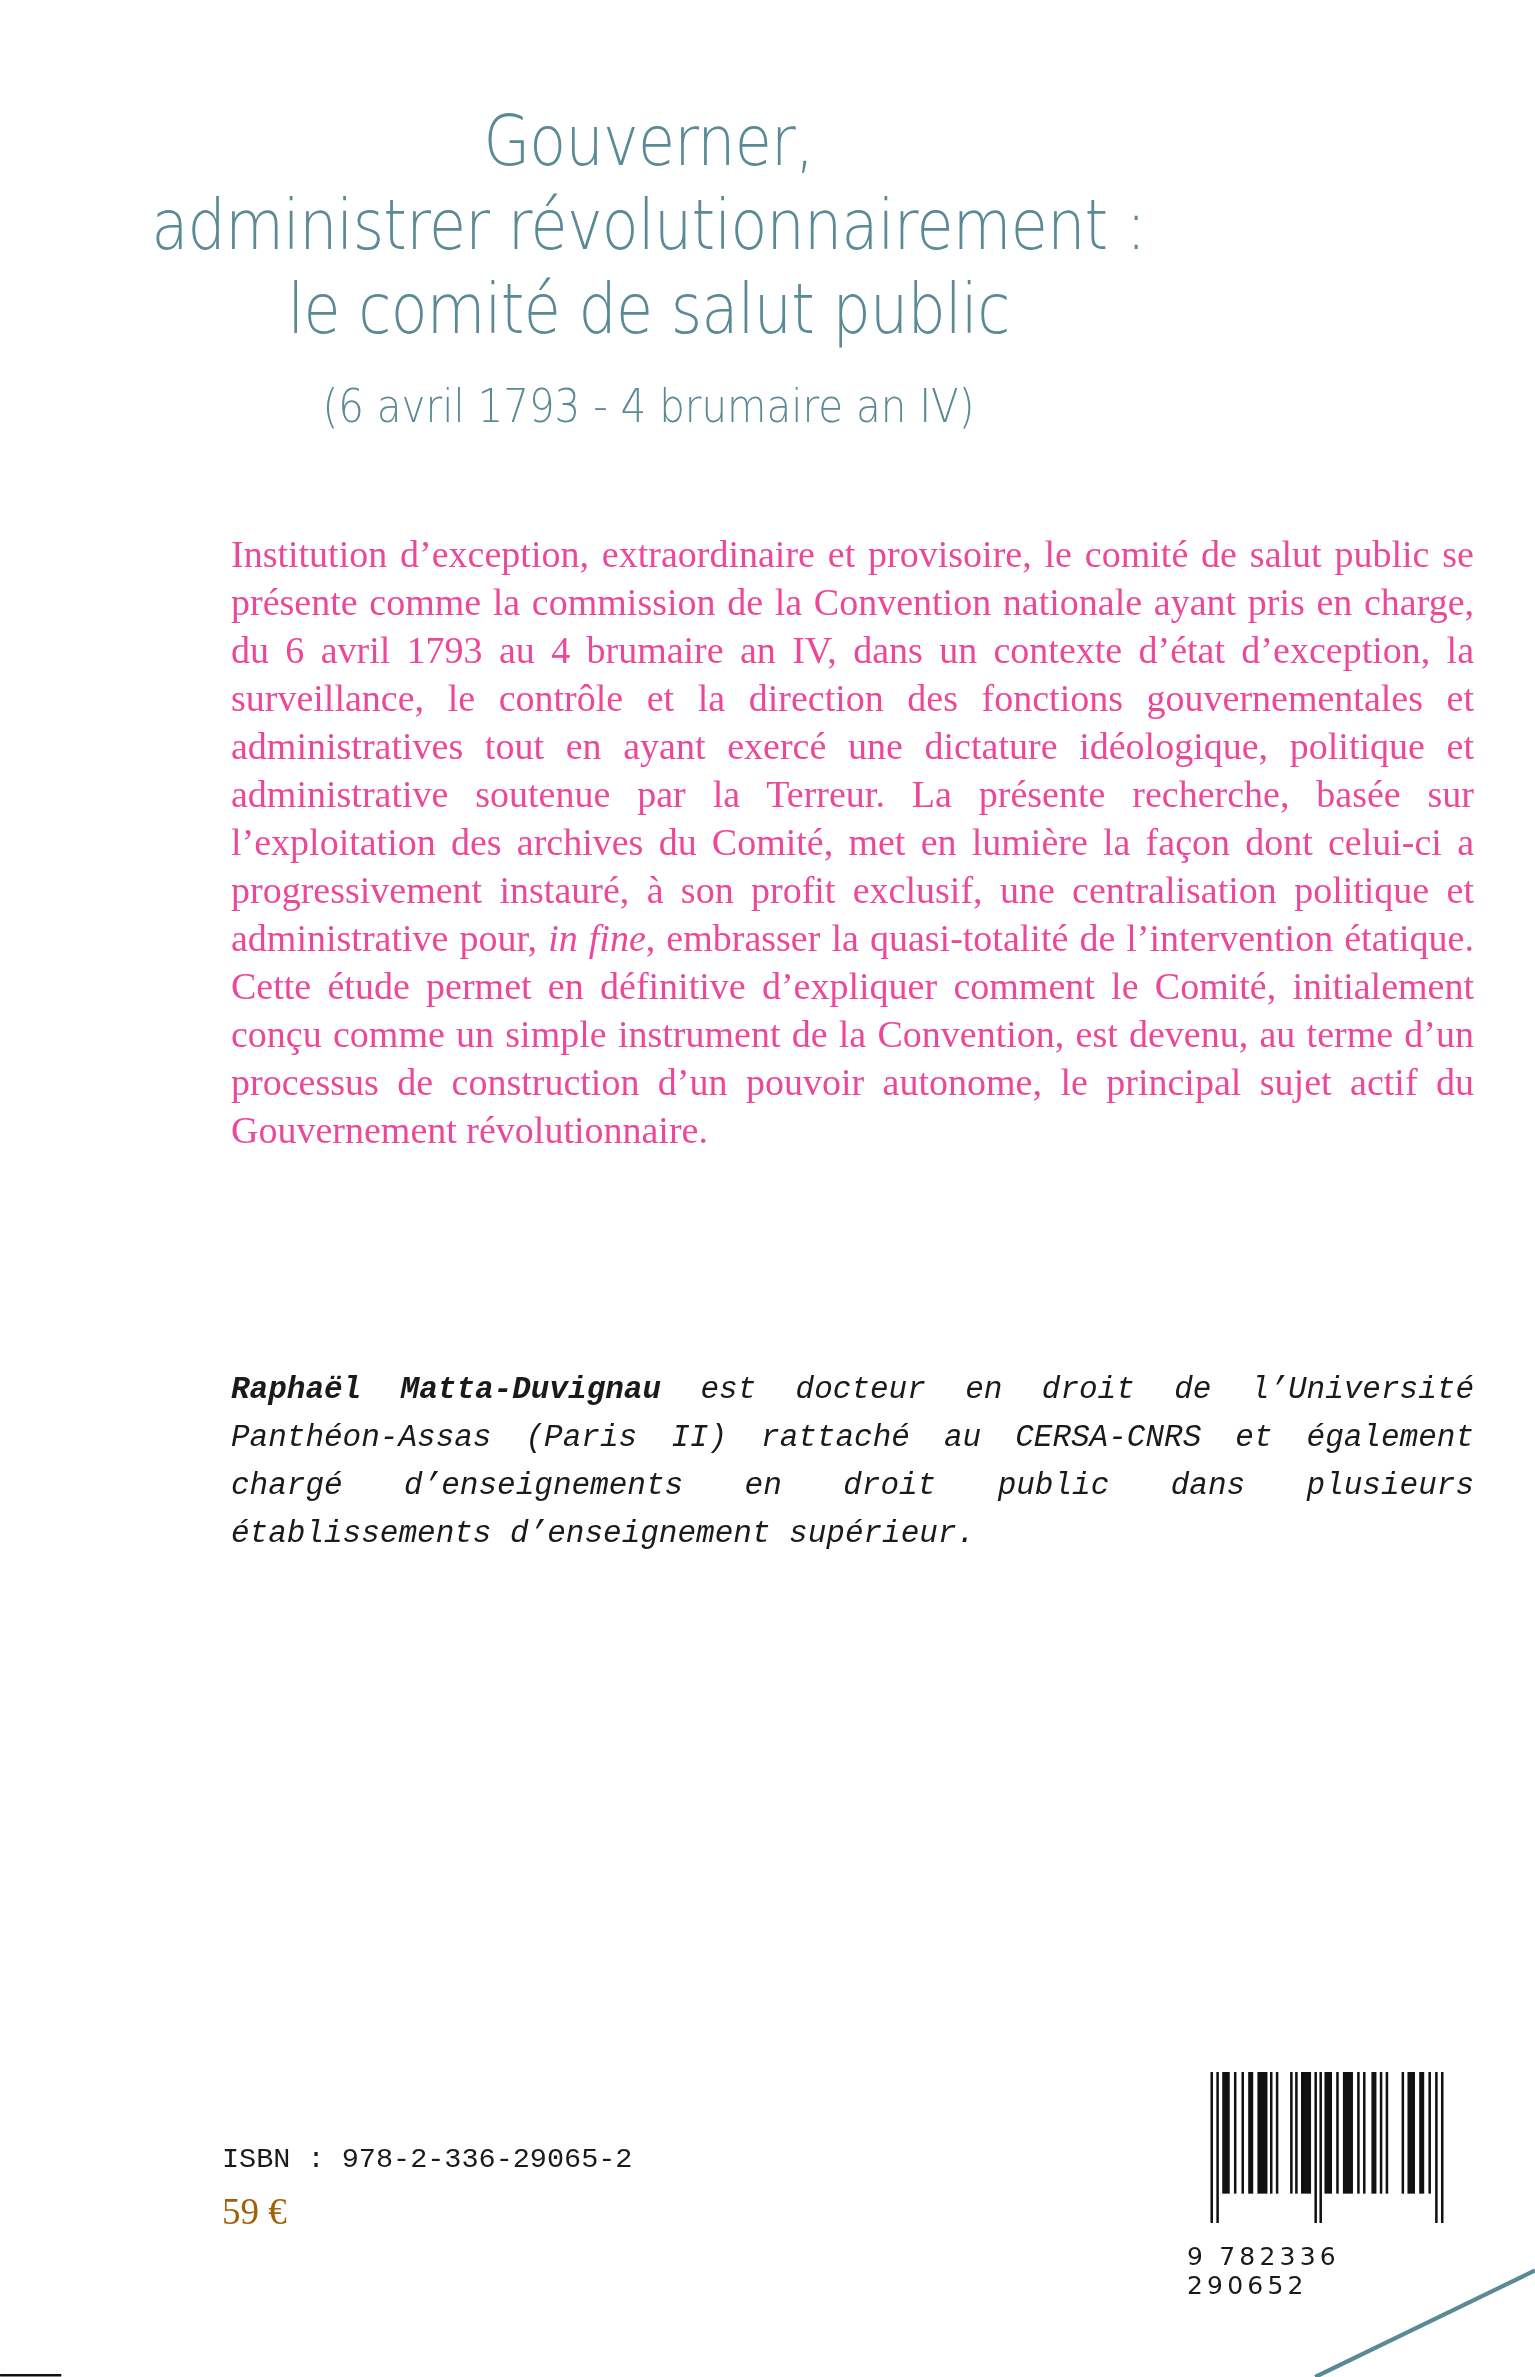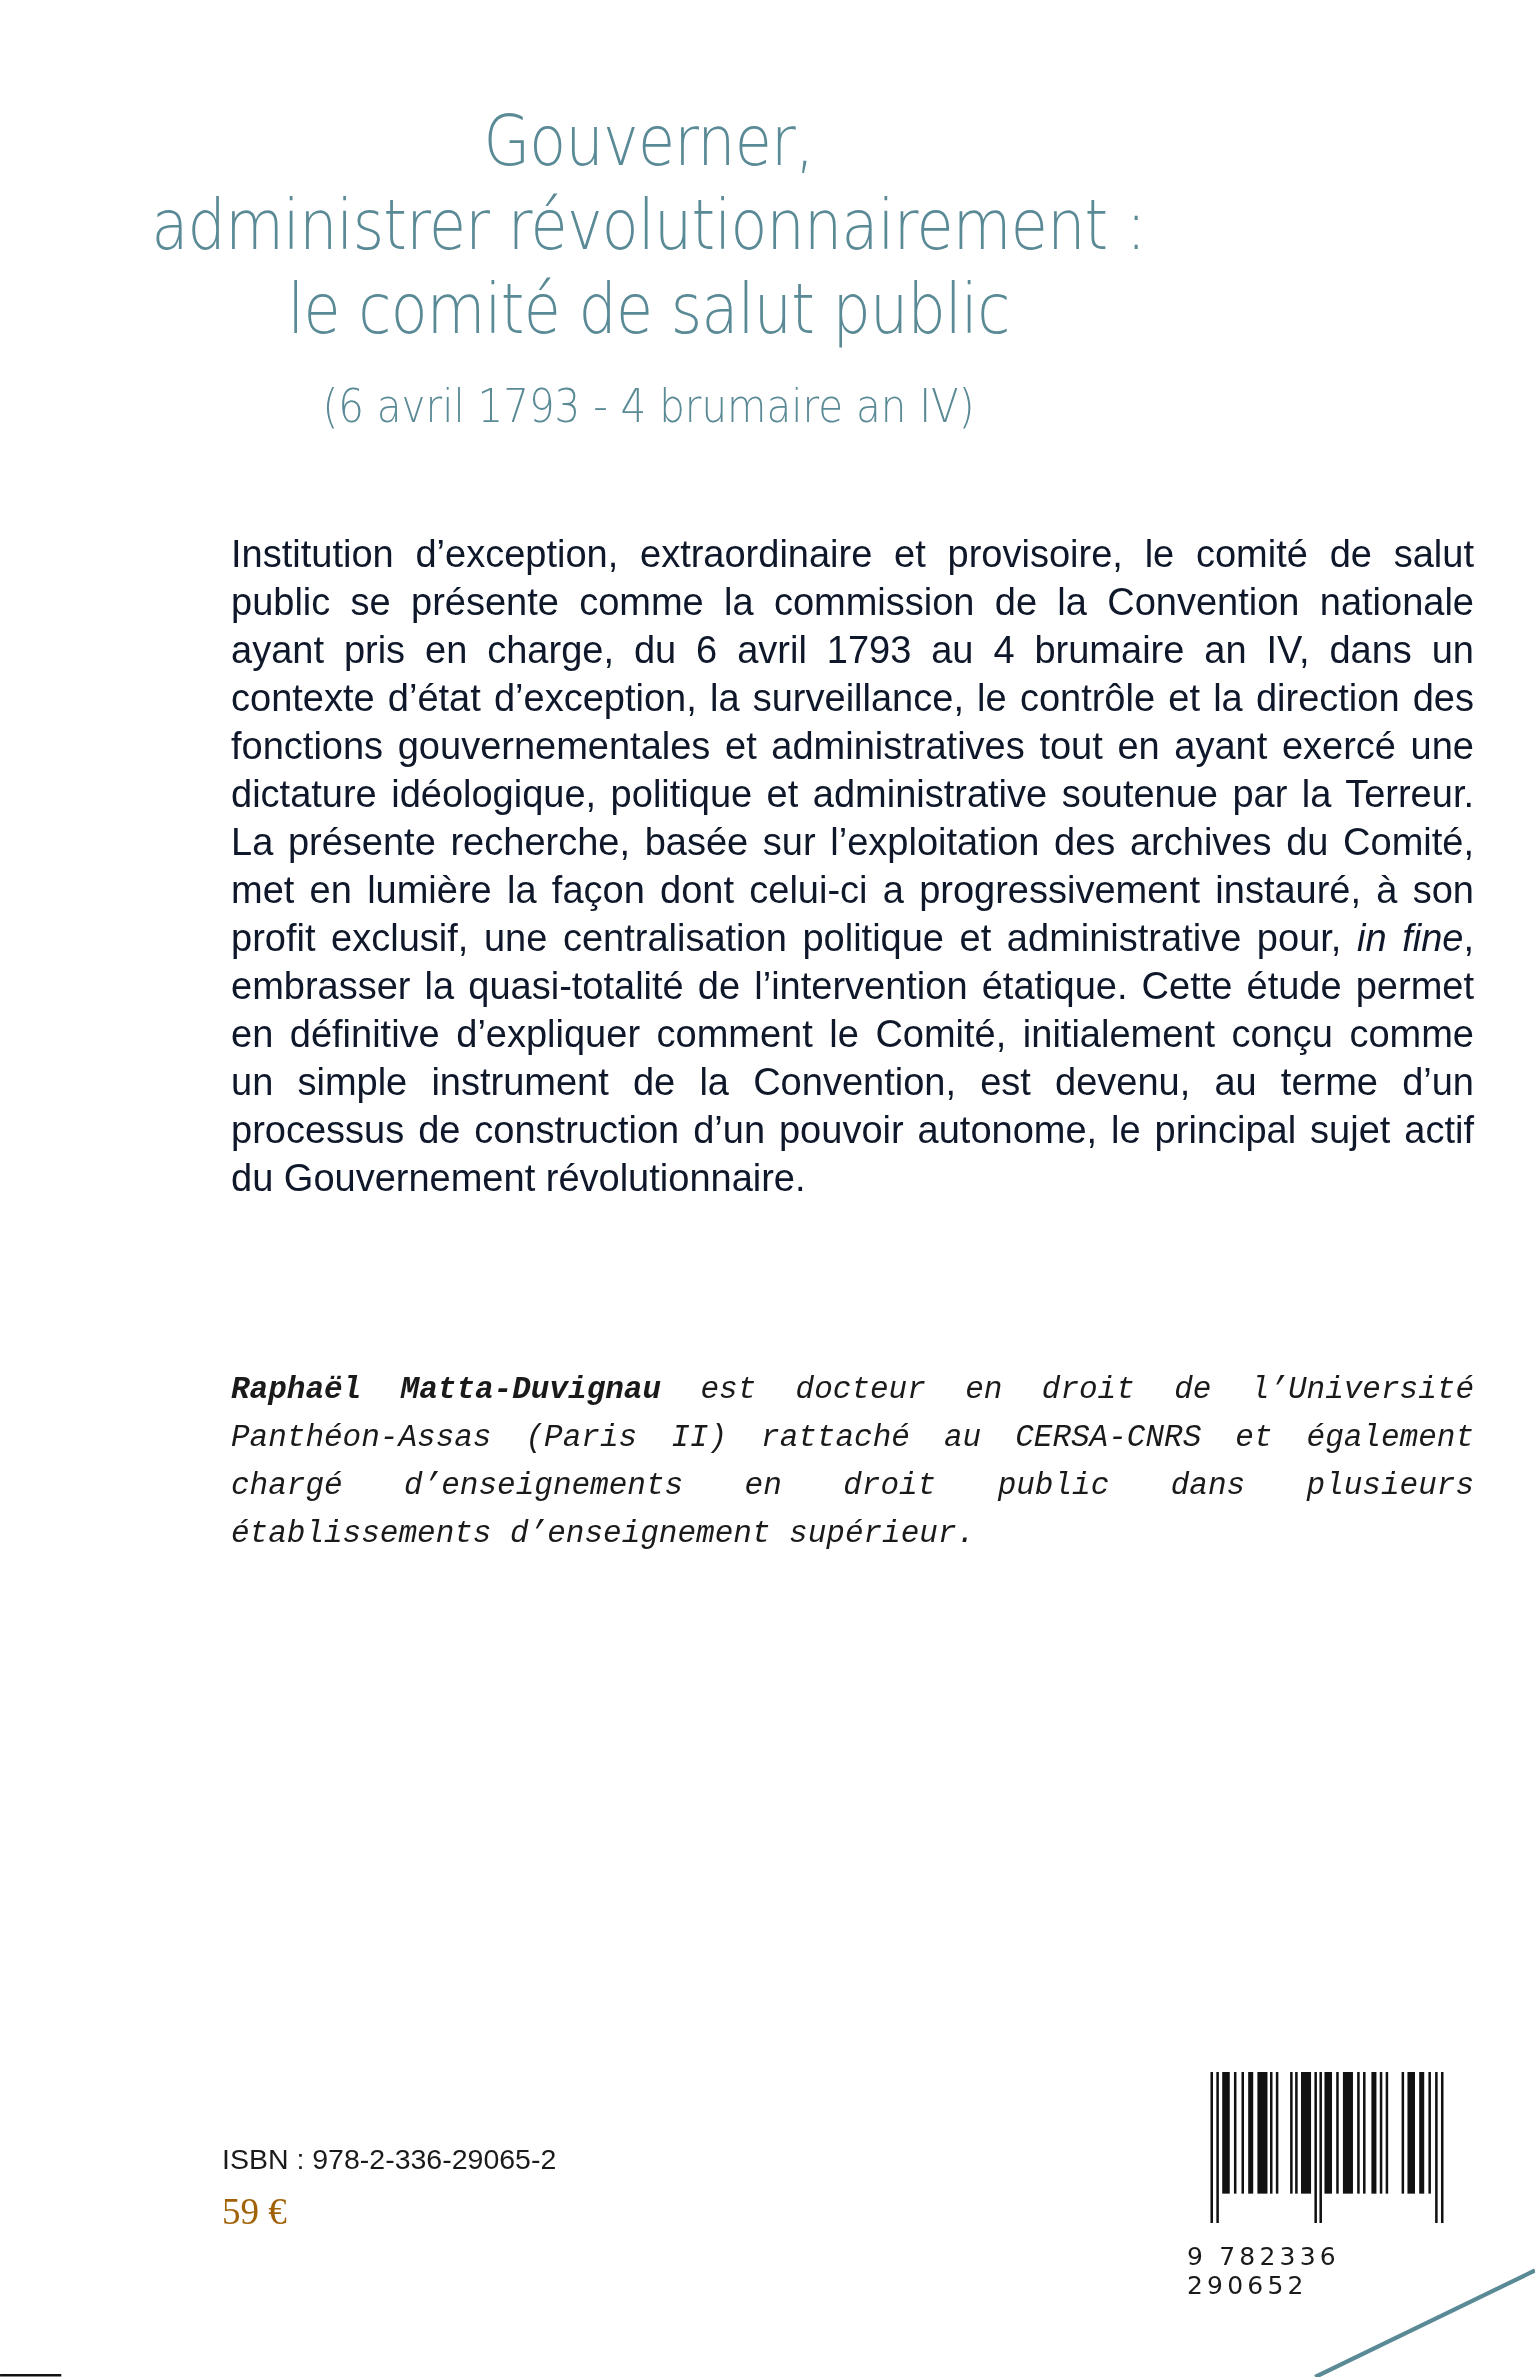--- a/index.html
+++ b/index.html
@@ -6,33 +6,33 @@
   body { width: 1535px; height: 2377px; position: relative; overflow: hidden; }
   .title-block {
     position: absolute; left: 0; top: 99px; width: 1297px;
     text-align: center; color: #5a8a96;
     font-family: "DejaVu Sans", sans-serif; font-weight: 300;
   }
   .title-line { font-size: 70px; line-height: 84px; letter-spacing: -0.8px; transform: scaleX(0.86); }
   .subtitle { font-size: 47px; line-height: 59px; margin-top: 25px; transform: scaleX(0.86); }
   .body-text {
     position: absolute; left: 231px; top: 530px; width: 1243px;
-    font-family: Liberation Sans, sans-serif; font-size: 38px; line-height: 48px;
-    color: #0f172a; text-align: justify;
+    font-family: Liberation Serif, serif; font-size: 38px; line-height: 48px;
+    color: #ec4899; text-align: justify;
   }
   .body-text em { font-style: italic; }
   .bio {
     position: absolute; left: 231px; top: 1366px; width: 1243px;
     font-family: Liberation Mono, monospace; font-size: 31px; line-height: 48px;
     font-style: italic; color: #1a1a1a; text-align: justify;
   }
   .bio .author { font-weight: bold; }
   .isbn {
     position: absolute; left: 222px; top: 2143px;
-    font-family: Liberation Sans, sans-serif; font-size: 28.5px; color: #1a1a1a;
+    font-family: Liberation Mono, monospace; font-size: 28.5px; color: #1a1a1a;
   }
   .price {
     position: absolute; left: 222px; top: 2190px;
     font-family: "Liberation Serif", serif; font-size: 37px; color: #a16207;
   }
   .barcode { position: absolute; left: 1187px; top: 2072px; width: 285px; height: 151px; }
   .barcode-digits {
     position: absolute; left: 1187px; top: 2198px; width: 285px;
     font-family: "DejaVu Sans", sans-serif; font-size: 25px; color: #1a1a1a;
     letter-spacing: 4.2px;

